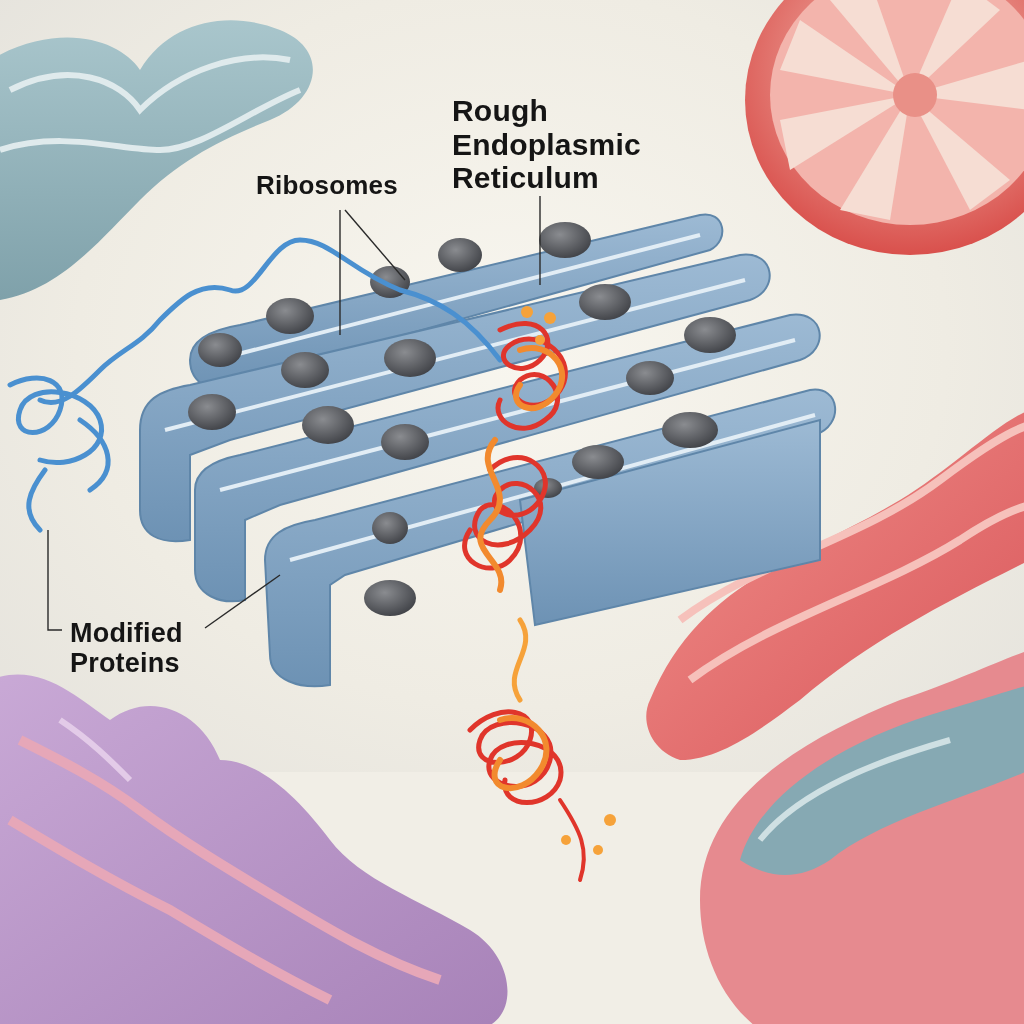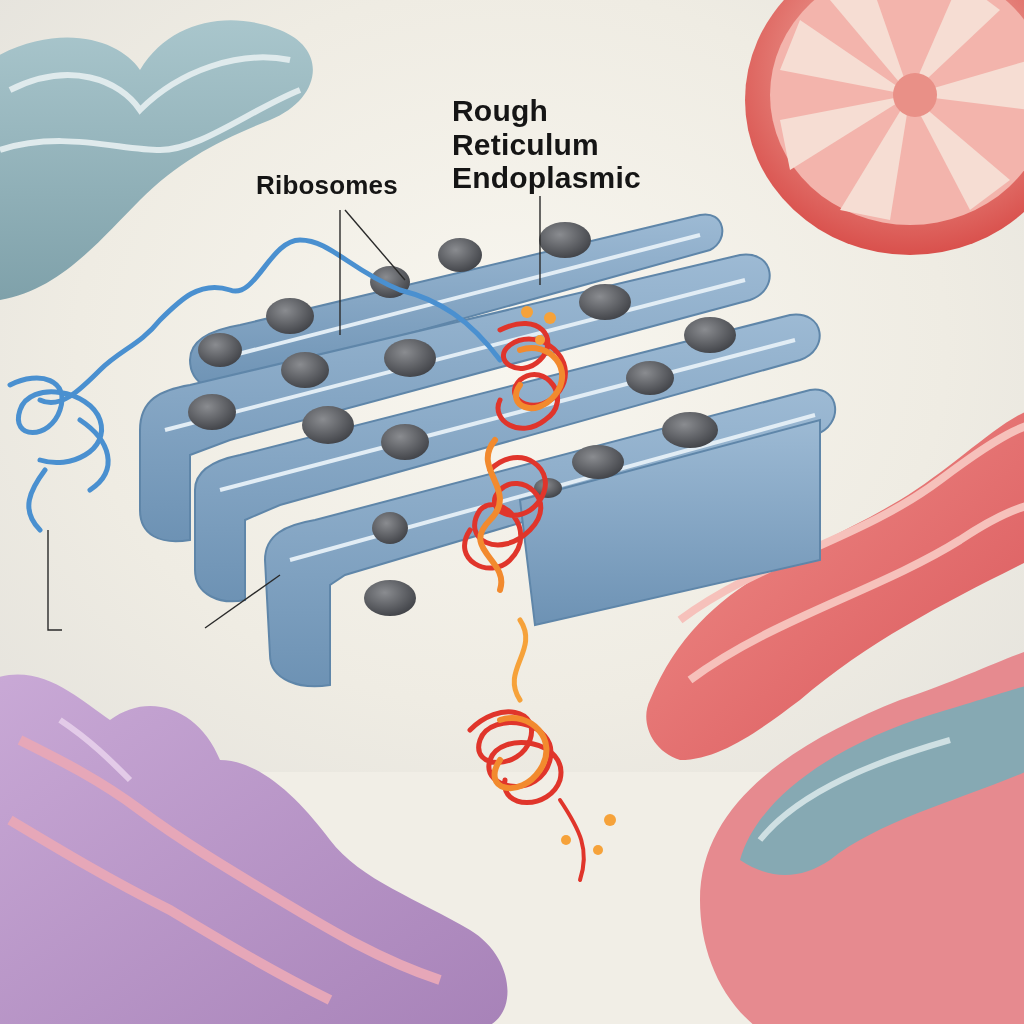--- a/index.html
+++ b/index.html
@@ -151,17 +151,21 @@
       <path d="M540 196 L540 285"></path>
       <path d="M340 210 L340 335"></path>
       <path d="M345 210 L405 280"></path>
       <path d="M48 530 L48 630 L62 630"></path>
       <path d="M205 628 L280 575"></path>
     </g>
   </svg>
 
   <div class="label lbl-rer">
     <div>Rough</div>
+    <div>Endoplasmic</div>
     <div>Reticulum</div>
-    <div>Endoplasmic</div>
   </div>
   <div class="label lbl-ribo">Ribosomes</div>
+  <div class="label lbl-mod">
+    <div>Modified</div>
+    <div>Proteins</div>
+  </div>
 </div>
 
 </body></html>

